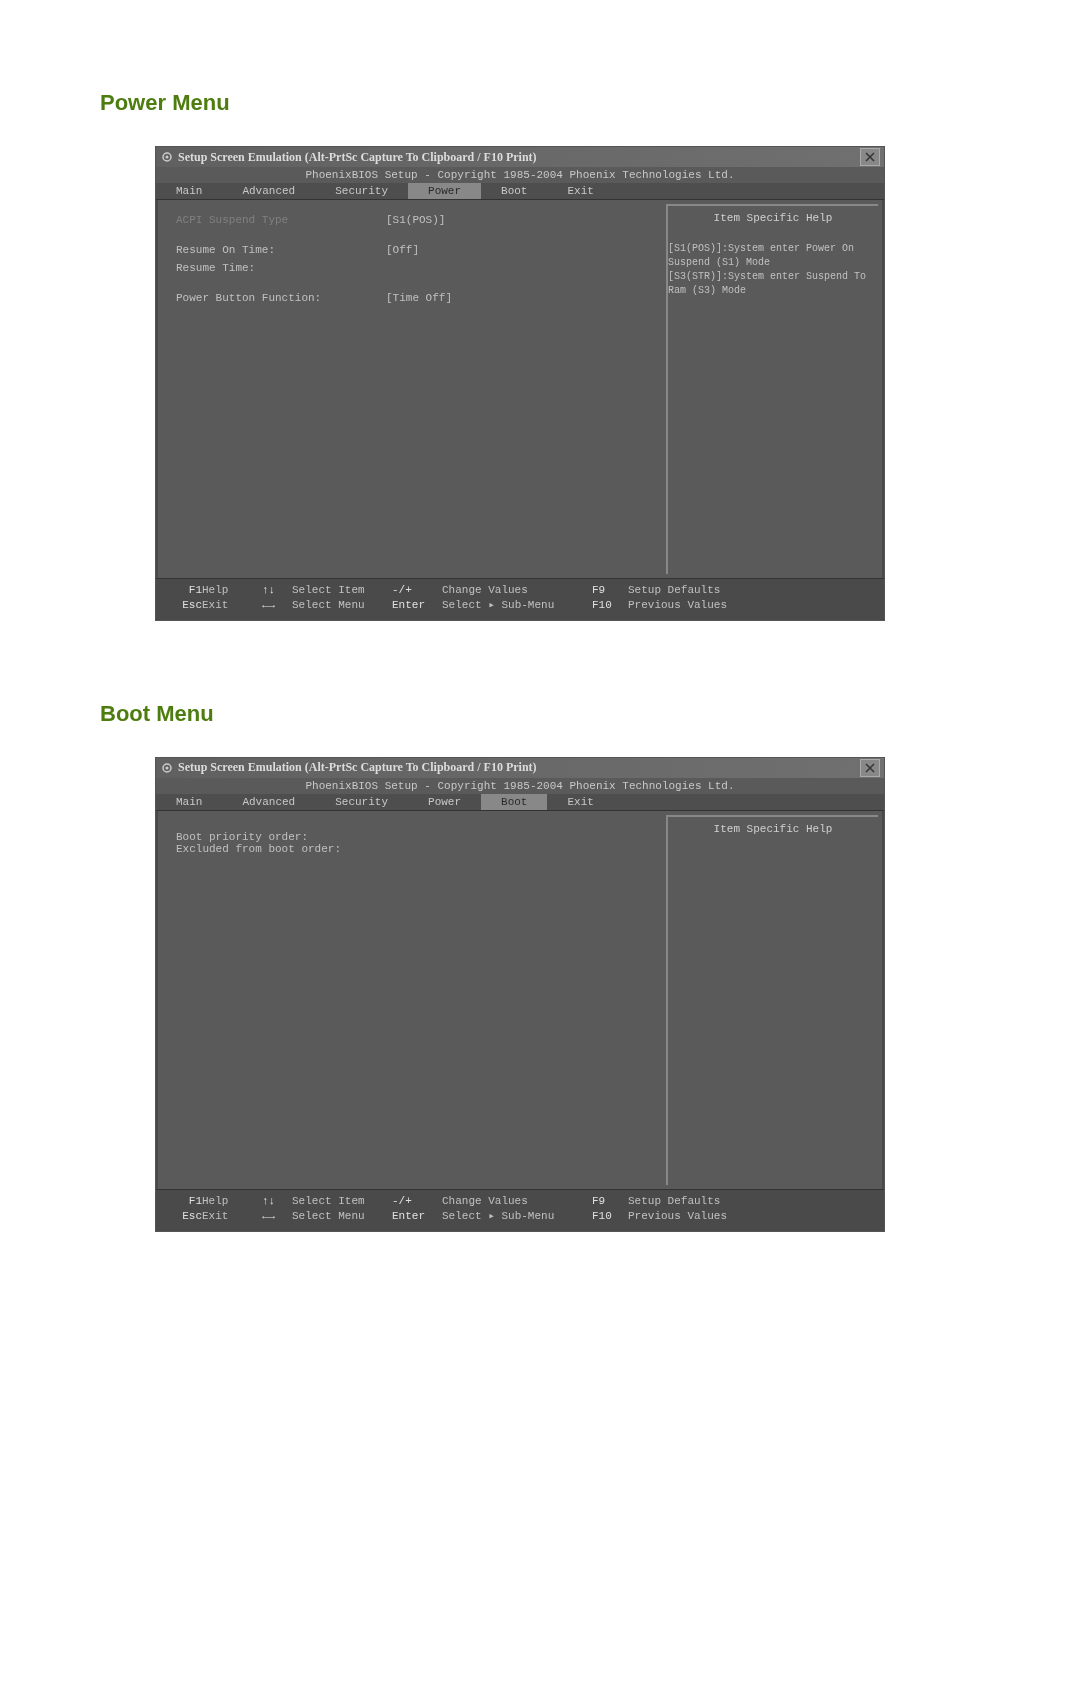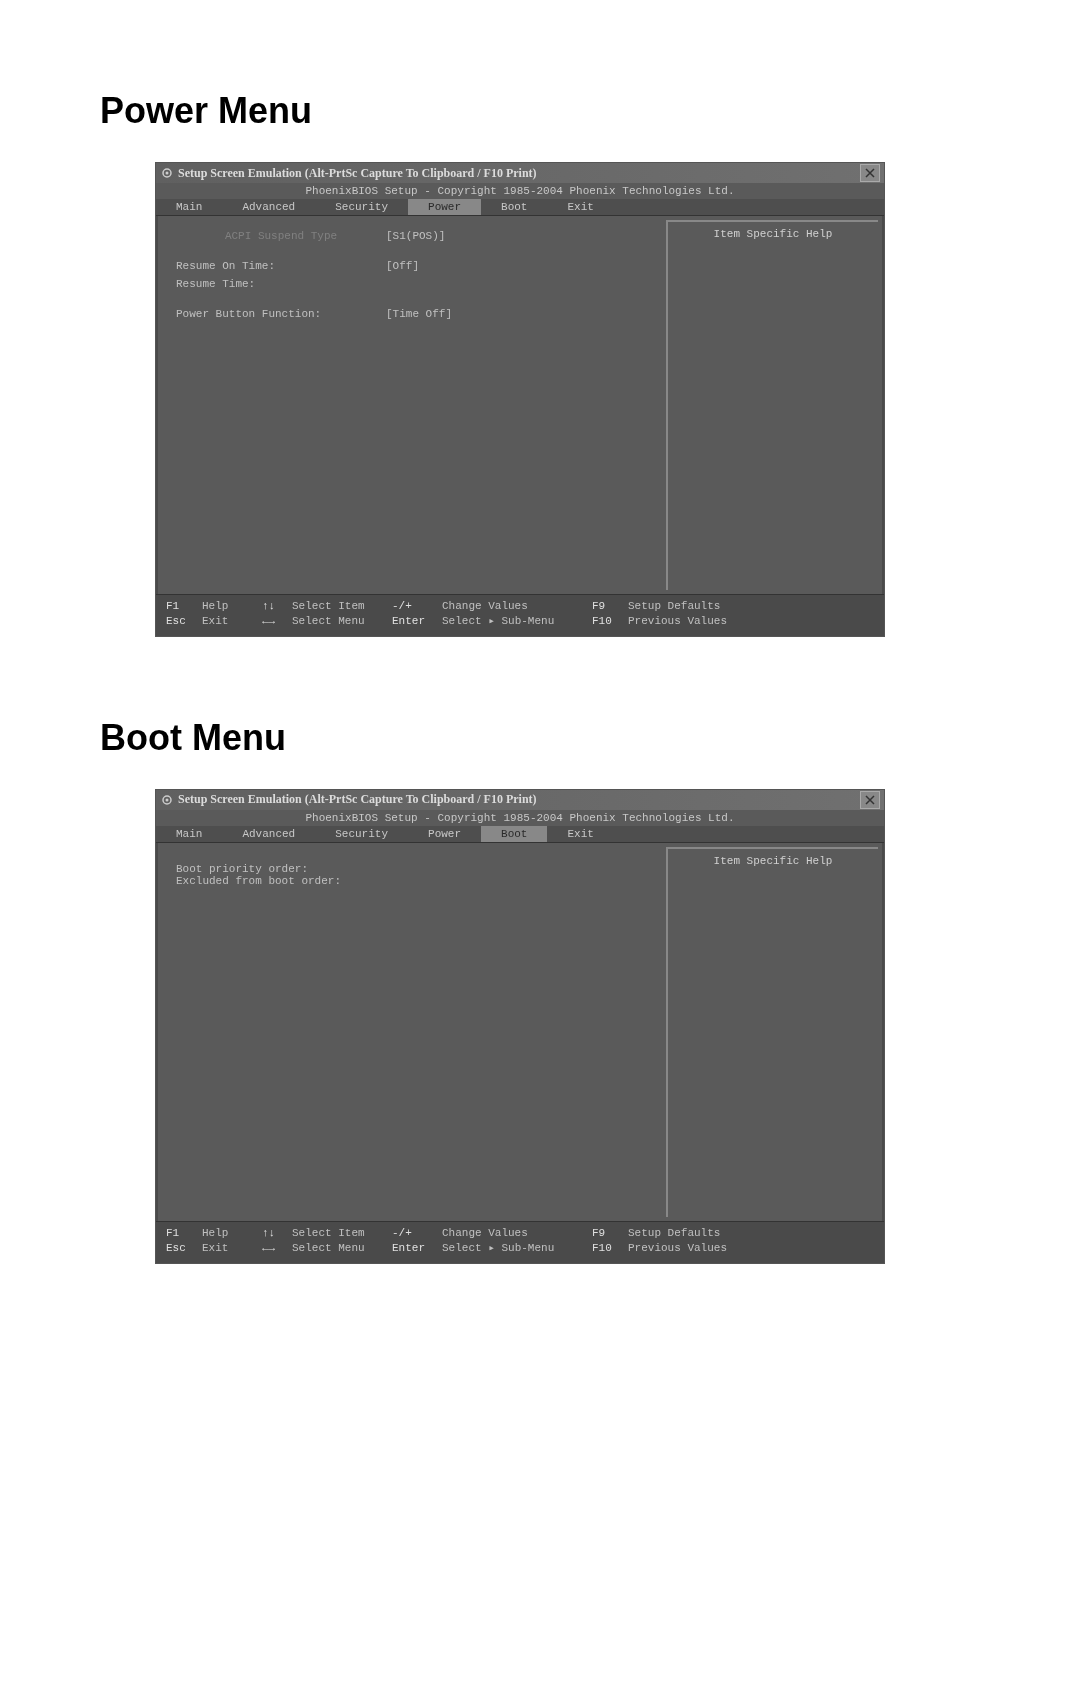--- a/index.html
+++ b/index.html
@@ -6,24 +6,24 @@
     margin: 0;
     padding: 0;
     background: #ffffff;
     font-family: Arial, sans-serif;
     width: 1080px;
   }
   .page {
     padding: 90px 100px 60px 100px;
   }
   .section-heading {
-    font-size: 36px;
+    font-size: 22px;
     font-weight: bold;
     margin: 0 0 30px 0;
-    color: #000000;
+    color: #4d7c0f;
   }
   .bios-window {
     width: 728px;
     margin: 0 auto 80px 55px;
     border: 1px solid #555;
     background: #5a5a5a;
     font-family: "Courier New", monospace;
     font-size: 11px;
     color: #c8c8c8;
   }
@@ -130,20 +130,21 @@
     padding: 4px 10px 6px 10px;
     border-top: 1px solid #333;
     line-height: 1.4;
   }
   .footer-row {
     display: flex;
   }
   .fkey {
     color: #e0e0e0;
     width: 36px;
+    text-align: right;
   }
   .flabel {
     color: #c0c0c0;
     width: 60px;
   }
   .fkey2{ color:#e0e0e0; width:30px;}
   .flabel2{ color:#c0c0c0; width:100px;}
   .fkey3{ color:#e0e0e0; width:50px;}
   .flabel3{ color:#c0c0c0; width:150px;}
   .fkey4{ color:#e0e0e0; width:36px;}
@@ -184,39 +185,41 @@
     <div class="menu-tabs">
       <span class="menu-tab">Main</span>
       <span class="menu-tab">Advanced</span>
       <span class="menu-tab">Security</span>
       <span class="menu-tab active">Power</span>
       <span class="menu-tab">Boot</span>
       <span class="menu-tab">Exit</span>
     </div>
     <div class="bios-body">
       <div class="main-panel">
-        <div class="setting-row" style="margin-bottom:18px;text-align:center;">
+        <div class="setting-row" style="margin-bottom:18px;">
           <span class="setting-label" style="color:#808080">ACPI Suspend Type</span>
           <span class="setting-value">[S1(POS)]</span>
         </div>
         <div class="setting-row">
           <span class="setting-label">Resume On Time:</span>
           <span class="setting-value">[Off]</span>
         </div>
         <div class="setting-row" style="margin-bottom:18px;">
           <span class="setting-label">Resume Time:</span>
           <span class="setting-value"></span>
         </div>
         <div class="setting-row">
           <span class="setting-label">Power Button Function:</span>
           <span class="setting-value">[Time Off]</span>
         </div>
       </div>
       <div class="help-panel">
         <div class="help-title">Item Specific Help</div>
+        <div class="help-text" style="white-space:pre-line">[S1(POS)]:System enter Power On Suspend (S1) Mode
+[S3(STR)]:System enter Suspend To Ram (S3) Mode</div>
       </div>
     </div>
     <div class="footer-bar">
       <div class="footer-row">
         <span class="fkey">F1</span>
         <span class="flabel">Help</span>
         <span class="fkey2">↑↓</span>
         <span class="flabel2">Select Item</span>
         <span class="fkey3">-/+</span>
         <span class="flabel3">Change Values</span>

